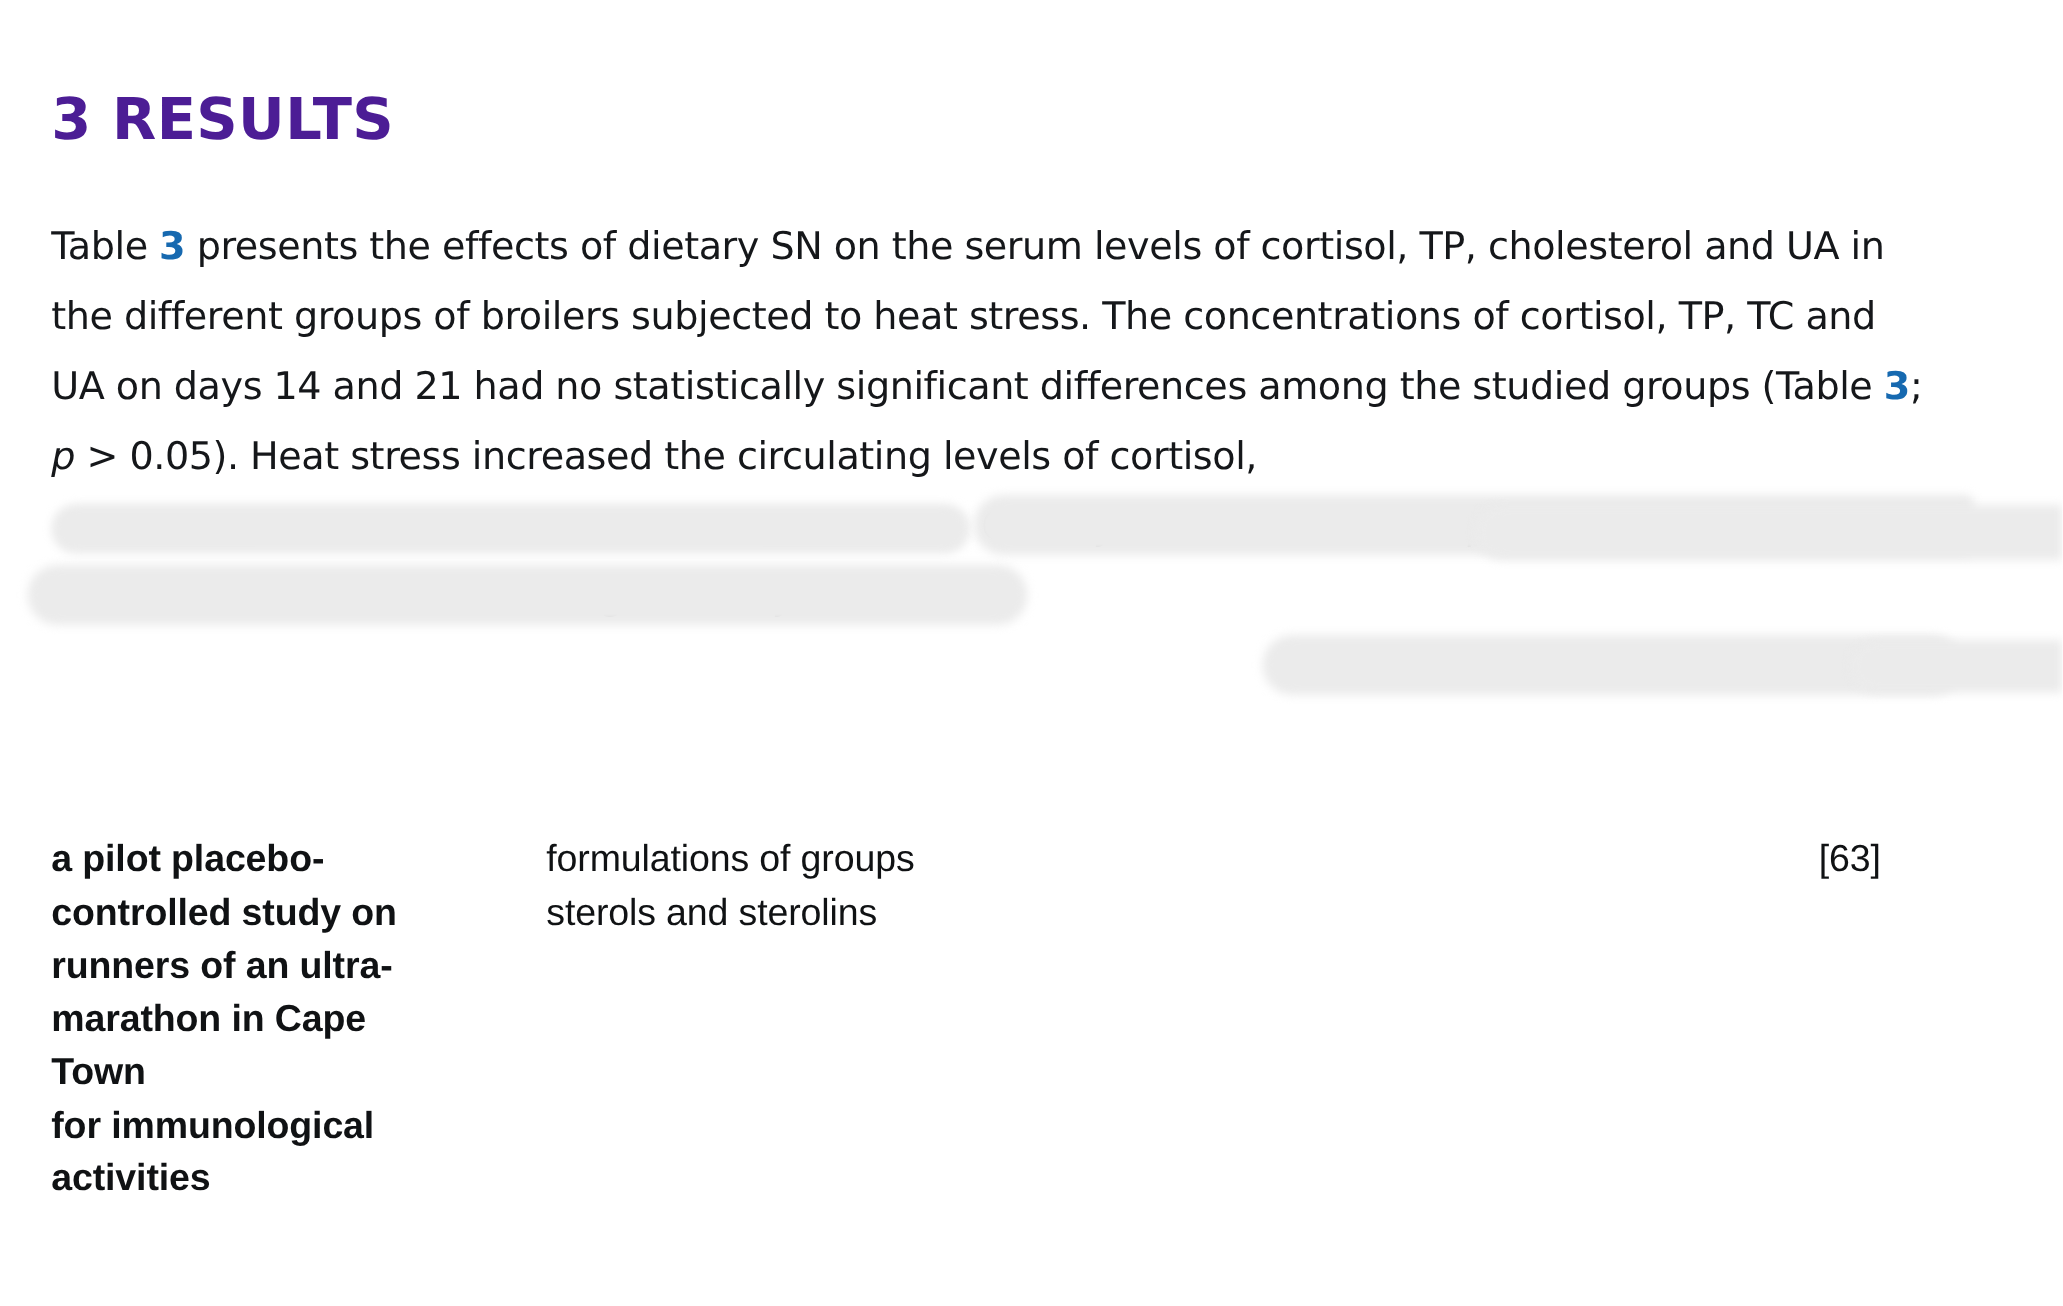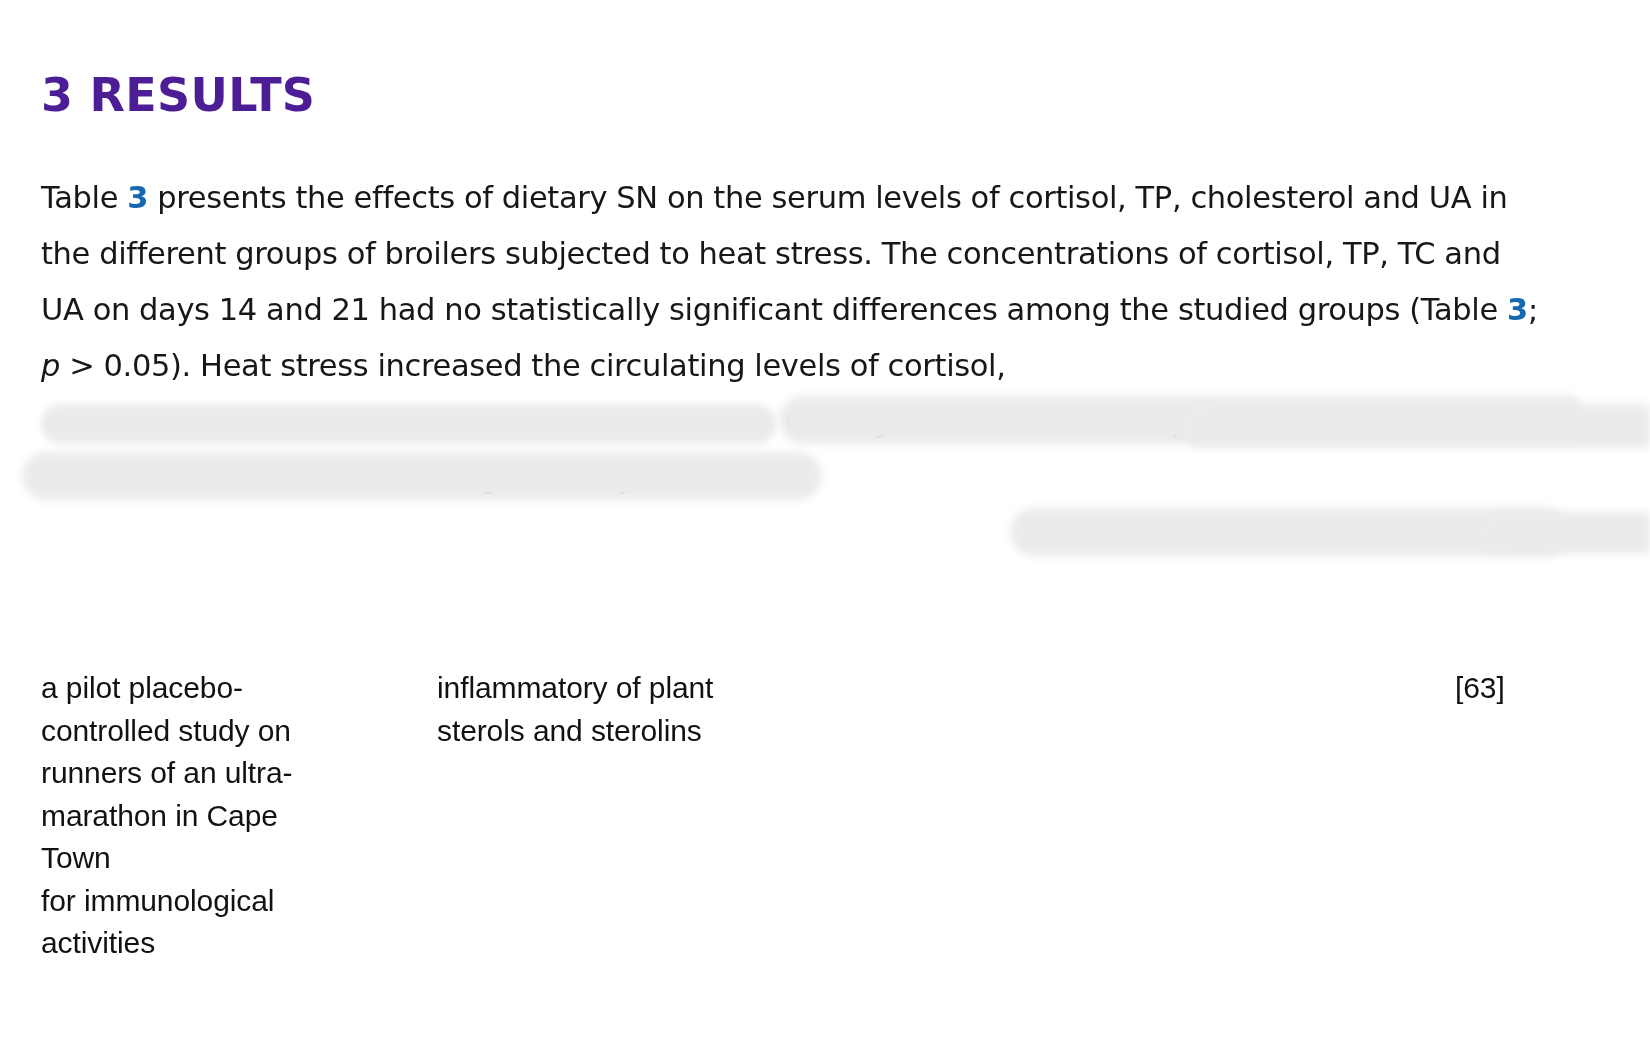--- a/index.html
+++ b/index.html
@@ -119,21 +119,21 @@
   }
   .tcell {
     position: absolute;
     font-family: "Liberation Sans", sans-serif;
     font-size: 30px;
     line-height: 42.5px;
     color: #101214;
     letter-spacing: -0.1px;
     white-space: pre-line;
   }
-  .tcell.col1 { left: 41px;   top: 12px;  width: 380px; }
+  .tcell.col1 { left: 41px;   top: 12px;  width: 380px; font-weight: bold; }
   .tcell.col2 { left: 437px;  top: 12px;  width: 370px; }
   .tcell.col3 { left: 829px;  top: 12px;  width: 600px; }
   .tcell.col4 { left: 1455px; top: 12px;  width: 140px; }
 </style>
 </head>
 <body>
 
 <div class="page">
 
   <div class="heading">3 RESULTS</div>
@@ -151,18 +151,18 @@
   <div class="redact-abs r3b"></div>
 
   <div class="table-frag">
     <div class="tcell col1">a pilot placebo-
 controlled study on
 runners of an ultra-
 marathon in Cape
 Town
 for immunological
 activities</div>
-    <div class="tcell col2">inflammatory of plant
+    <div class="tcell col2">formulations of groups
 sterols and sterolins</div>
     <div class="tcell col4">[63]</div>
   </div>
 
 </div>
 
 </body></html>

